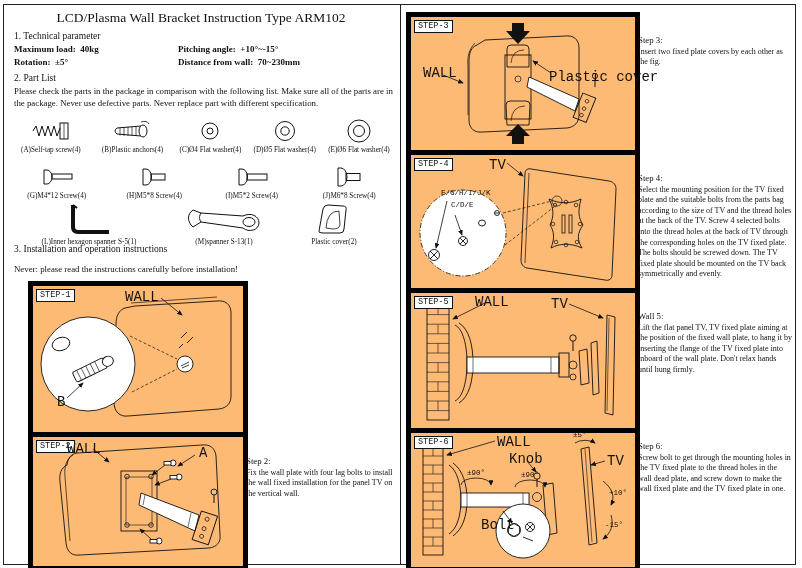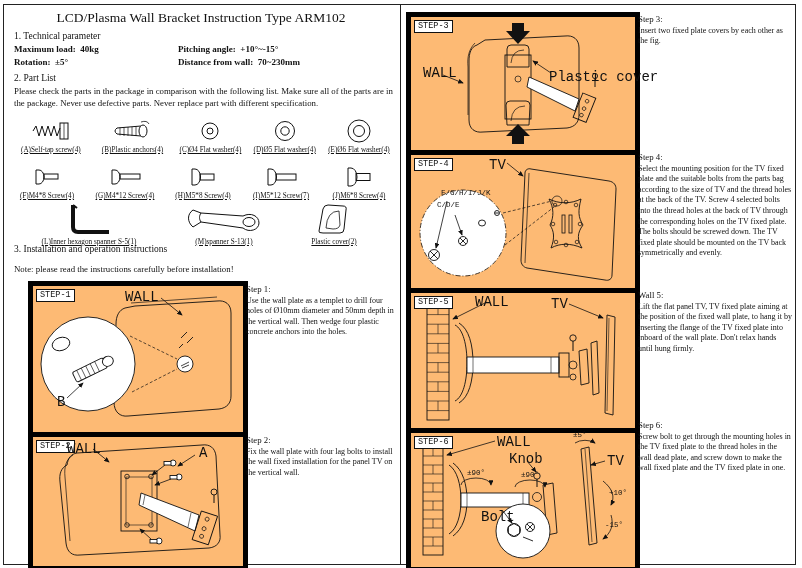--- a/index.html
+++ b/index.html
@@ -6,29 +6,29 @@
   .page{position:relative;width:802px;height:568px;background:#fff;
         font-family:"Liberation Serif", serif;color:#111;overflow:hidden;}
   .frame{position:absolute;left:3px;top:4px;width:791px;height:559px;border:1px solid #222;}
   .vdiv{position:absolute;left:400px;top:4px;width:1px;height:560px;background:#222;}
   .abs{position:absolute;}
   .title{position:absolute;left:4px;top:10px;width:394px;text-align:center;font-size:13.5px;}
   .h{font-size:9.5px;white-space:nowrap;}
   .body{font-size:8.8px;line-height:11.5px;}
   .param-label{font-size:9px;font-weight:bold;}
   .parts-row{position:absolute;display:flex;}
-  .part{text-align:center;text-decoration:underline;}
+  .part{text-align:center;}
   .part .ic{height:30px;display:flex;align-items:center;justify-content:center;}
   .part .pl{font-size:7.2px;white-space:nowrap;}
   .stepbox{position:absolute;border:5px solid #000000;background:#fdba74;font-family:Liberation Mono, monospace;}
   .steplabel{position:absolute;left:3px;top:3px;border:1px solid #111;padding:0 3px 1px 3px;
              font-size:8.5px;background:#fff;z-index:3;}
   .dlbl{position:absolute;font-size:14px;white-space:nowrap;background:transparent;z-index:3;}
   .dlbl.small{font-size:7.5px;}
-  .steptext{position:absolute;font-size:8px;line-height:10.6px;}
+  .steptext{position:absolute;font-size:8px;line-height:10.6px;margin-top:21px;}
   .stephead{font-size:8.8px;margin-bottom:1px;}
   .stepbody{margin:0 0 4px 0;}
   svg{display:block;}
   .draw{position:absolute;left:0;top:0;}
 </style>
 </head>
 <body>
 
 <div class="page">
 
@@ -113,29 +113,20 @@
           <circle cx="13" cy="13" r="5.5" fill="none" stroke="#111" stroke-width="1"></circle>
         </svg>
       </div>
       <div class="pl">(E)Ø6 Flat washer(4)</div>
     </div>
   </div>
 
   <div class="parts-row" style="left:8px;top:162px;width:390px">
     <div class="part" style="flex:1">
       <div class="ic">
-        <svg width="30" height="20" viewBox="0 0 30 20">
-            <path d="M7,3 a5,7 0 0 1 0,14 l-3,0 0,-14 Z" fill="none" stroke="#111" stroke-width="1"></path>
-            <rect x="12" y="7" width="14" height="5" fill="none" stroke="#111" stroke-width="1"></rect>
-          </svg>
-      </div>
-      <div class="pl">(F)M4*8 Screw(4)</div>
-    </div>
-    <div class="part" style="flex:1">
-      <div class="ic">
         <svg width="34" height="20" viewBox="0 0 34 20">
             <path d="M7,3 a5,7 0 0 1 0,14 l-3,0 0,-14 Z" fill="none" stroke="#111" stroke-width="1"></path>
             <rect x="12" y="7" width="20" height="5" fill="none" stroke="#111" stroke-width="1"></rect>
           </svg>
       </div>
       <div class="pl">(G)M4*12 Screw(4)</div>
     </div>
     <div class="part" style="flex:1">
       <div class="ic">
         <svg width="30" height="20" viewBox="0 0 30 20">
@@ -145,21 +136,21 @@
       </div>
       <div class="pl">(H)M5*8 Screw(4)</div>
     </div>
     <div class="part" style="flex:1">
       <div class="ic">
         <svg width="34" height="20" viewBox="0 0 34 20">
             <path d="M7,2 a5.5,8 0 0 1 0,16 l-3,0 0,-16 Z" fill="none" stroke="#111" stroke-width="1"></path>
             <rect x="12" y="7" width="20" height="6" fill="none" stroke="#111" stroke-width="1"></rect>
           </svg>
       </div>
-      <div class="pl">(I)M5*12 Screw(7)</div>
+      <div class="pl">(I)M5*2 Screw(4)</div>
     </div>
     <div class="part" style="flex:1">
       <div class="ic">
         <svg width="30" height="22" viewBox="0 0 30 22">
             <path d="M7,2 a6,9 0 0 1 0,18 l-3,0 0,-18 Z" fill="none" stroke="#111" stroke-width="1"></path>
             <rect x="12" y="7.5" width="14" height="7" fill="none" stroke="#111" stroke-width="1"></rect>
           </svg>
       </div>
       <div class="pl">(J)M6*8 Screw(4)</div>
     </div>
@@ -190,21 +181,21 @@
         <svg width="42" height="36" viewBox="0 0 42 36">
           <path d="M6,30 L10,8 Q11,4 15,4 L30,5 Q34,5 33,9 L31,28 Q31,32 27,32 L10,32 Q5,32 6,30 Z" fill="none" stroke="#111" stroke-width="1"></path>
           <path d="M13,27 Q14,10 26,10 L27,24 Q26,28 20,28 Z" fill="none" stroke="#111" stroke-width="0.8"></path>
         </svg>
       </div>
       <div class="pl">Plastic cover(2)</div>
     </div>
   </div>
 
   <div class="abs h" style="left:14px;top:244px">3. Installation and operation instructions</div>
-  <div class="abs body" style="left:14px;top:264px">Note: please read the instructions carefully before installation!</div>
+  <div class="abs body" style="left:14px;top:264px">Never: please read the instructions carefully before installation!</div>
 
   <div class="stepbox" style="left:28px;top:281px;width:210px;height:148px">
     <span class="steplabel">STEP-1</span>
     <svg class="draw" width="208" height="146" viewBox="0 0 208 146">
       <path d="M92,22 C86,24 83,30 83,38 L81,116 C81,126 87,131 95,130 L186,123 C194,122 198,117 198,110 L198,27 C198,18 192,14 184,15 L102,20 Z" fill="none" stroke="#111" stroke-width="0.9"></path>
       <path d="M98,17 L184,11" fill="none" stroke="#111" stroke-width="0.7"></path>
       <path d="M148,52 l6,-6 M154,57 l6,-6 M146,62 l4,-4" stroke="#111" stroke-width="0.9"></path>
       <circle cx="152" cy="78" r="8" fill="#fff" stroke="#111" stroke-width="0.9"></circle>
       <path d="M148,80 l8,-4 M149,82 l7,-3" stroke="#111" stroke-width="0.8"></path>
       <line x1="97" y1="50" x2="144" y2="73" stroke="#111" stroke-width="0.7" stroke-dasharray="3,2"></line>
@@ -214,24 +205,20 @@
       <g transform="rotate(-26 58 84)">
         <rect x="40" y="78" width="34" height="11" rx="2" fill="none" stroke="#111" stroke-width="0.9"></rect>
         <path d="M45,78 v11 M50,78 v11 M55,78 v11 M60,78 v11 M65,78 v11" stroke="#111" stroke-width="0.6"></path>
         <ellipse cx="77" cy="83.5" rx="5.5" ry="5" fill="#fff" stroke="#111" stroke-width="0.9"></ellipse>
       </g>
       <line x1="34" y1="112" x2="50" y2="97" stroke="#111" stroke-width="0.8" marker-end="url(#arr)"></line>
       <line x1="128" y1="12" x2="149" y2="29" stroke="#111" stroke-width="0.8" marker-end="url(#arr)"></line>
     </svg>
     <span class="dlbl" style="left:92px;top:3px">WALL</span>
     <span class="dlbl" style="left:24px;top:108px">B</span>
-  </div>
-  <div class="steptext" style="left:246px;top:284px;width:152px">
-    <div class="stephead">Step 1:</div>
-    <div class="stepbody">Use the wall plate as a templet to drill four holes of Ø10mm diameter and 50mm depth in the vertical wall. Then wedge four plastic concrete anchors into the holes.</div>
   </div>
 
   <div class="stepbox" style="left:28px;top:432px;width:210px;height:129px">
     <span class="steplabel">STEP-2</span>
     <svg class="draw" width="208" height="127" viewBox="0 0 208 127">
       <path d="M34,28 C28,31 26,37 27,45 L33,106 C34,115 39,119 47,118 L176,111 C184,110 188,105 187,98 L183,19 C182,11 177,7 169,8 L44,16 C38,17 35,21 34,28 Z" fill="none" stroke="#111" stroke-width="0.9"></path>
       <path d="M40,18 C33,22 31,30 32,40 L37,104" fill="none" stroke="#111" stroke-width="0.7"></path>
       <rect x="88" y="34" width="36" height="60" fill="none" stroke="#111" stroke-width="0.9"></rect>
       <rect x="93" y="40" width="26" height="48" fill="none" stroke="#111" stroke-width="0.6"></rect>
       <circle cx="94" cy="39.5" r="2.3" fill="none" stroke="#111" stroke-width="0.8"></circle>
@@ -333,21 +320,21 @@
         <ellipse cx="71" cy="68" rx="3.5" ry="3"></ellipse>
         <circle cx="86" cy="58" r="2.5"></circle>
         <path d="M84,58 h4"></path>
       </g>
       <line x1="36" y1="46" x2="25" y2="93" stroke="#111" stroke-width="0.8" marker-end="url(#arr)"></line>
       <line x1="44" y1="60" x2="51" y2="80" stroke="#111" stroke-width="0.8" marker-end="url(#arr)"></line>
       <line x1="96" y1="8" x2="112" y2="21" stroke="#111" stroke-width="0.8" marker-end="url(#arr)"></line>
     </svg>
     <span class="dlbl" style="left:78px;top:2px">TV</span>
     <span class="dlbl small" style="left:30px;top:34px">F/G/H/I/J/K</span>
-    <span class="dlbl small" style="left:26px;top:46px">C/D/E</span>
+    <span class="dlbl small" style="left:40px;top:46px">C/D/E</span>
   </div>
   <div class="steptext" style="left:638px;top:152px;width:154px">
     <div class="stephead">Step 4:</div>
     <div class="stepbody">Select the mounting position for the TV fixed plate and the suitable bolts from the parts bag according to the size of TV and the thread holes at the back of the TV. Screw 4 selected bolts into the thread holes at the back of TV through the corresponding holes on the TV fixed plate. The bolts should be screwed down. The TV fixed plate should be mounted on the TV back symmetrically and evenly.</div>
   </div>
 
   <div class="stepbox" style="left:406px;top:288px;width:224px;height:141px">
     <span class="steplabel">STEP-5</span>
     <svg class="draw" width="222" height="139" viewBox="0 0 222 139">
       <rect x="16" y="12" width="22" height="115" fill="none" stroke="#111" stroke-width="0.9"></rect>
@@ -409,21 +396,21 @@
       <path d="M200,82 C203,92 200,100 192,106" fill="none" stroke="#111" stroke-width="0.8" marker-end="url(#arr)"></path>
       <path d="M164,10 A14,9 0 0 1 184,10" fill="none" stroke="#111" stroke-width="0.8" marker-end="url(#arr)"></path>
       <line x1="84" y1="8" x2="36" y2="22" stroke="#111" stroke-width="0.8" marker-end="url(#arr)"></line>
       <line x1="116" y1="28" x2="125" y2="39" stroke="#111" stroke-width="0.8" marker-end="url(#arr)"></line>
       <line x1="194" y1="28" x2="180" y2="32" stroke="#111" stroke-width="0.8" marker-end="url(#arr)"></line>
       <line x1="92" y1="78" x2="101" y2="90" stroke="#111" stroke-width="0.8" marker-end="url(#arr)"></line>
     </svg>
     <span class="dlbl" style="left:86px;top:1px">WALL</span>
     <span class="dlbl" style="left:98px;top:18px">Knob</span>
     <span class="dlbl" style="left:196px;top:20px">TV</span>
-    <span class="dlbl" style="left:70px;top:76px">Bolt</span>
+    <span class="dlbl" style="left:70px;top:84px">Bolt</span>
     <span class="dlbl small" style="left:56px;top:36px">±90°</span>
     <span class="dlbl small" style="left:110px;top:38px">±90°</span>
     <span class="dlbl small" style="left:198px;top:56px">+10°</span>
     <span class="dlbl small" style="left:194px;top:88px">-15°</span>
     <span class="dlbl small" style="left:162px;top:-2px">±5°</span>
   </div>
   <div class="steptext" style="left:638px;top:420px;width:154px">
     <div class="stephead">Step 6:</div>
     <div class="stepbody">Screw  bolt to get through the mounting holes in the TV fixed plate to the thread holes in the wall dead plate, and screw down to make the wall fixed plate and the TV fixed plate in one.</div>
   </div>

